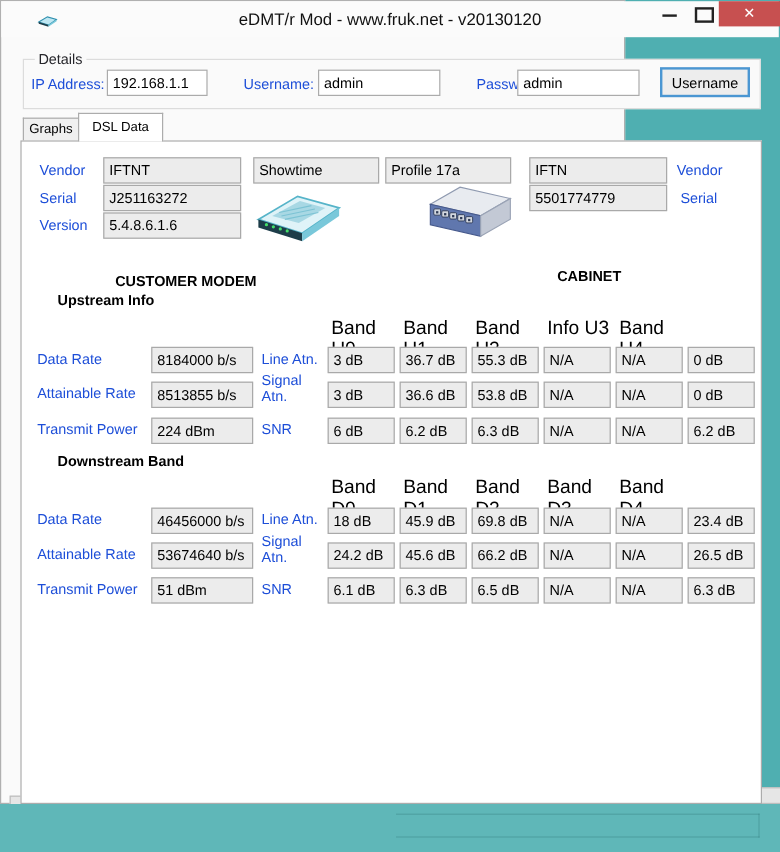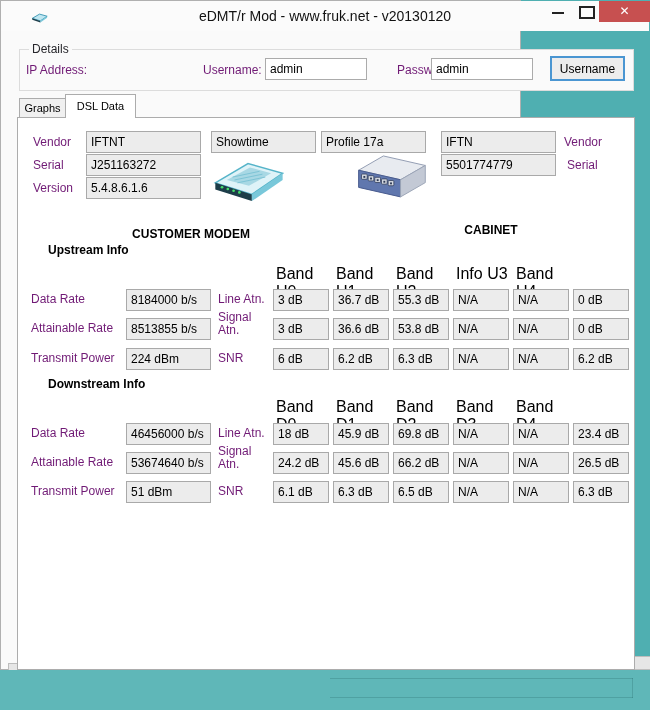--- a/index.html
+++ b/index.html
@@ -16,21 +16,21 @@
   .btn-min{left:546px;top:0;width:24px;height:21px;}
   .btn-min .bar{position:absolute;left:5px;top:11px;width:12px;height:2px;background:#222;}
   .btn-max{left:572px;top:0;width:24px;height:21px;}
   .btn-max .sq{position:absolute;left:6px;top:5px;width:12px;height:9px;border:2px solid #222;}
   .btn-close{left:598px;top:0;width:51px;height:21px;background:#c75050;color:#fff;
              text-align:center;font-size:12px;line-height:21px;font-weight:bold;}
   .group{position:absolute;left:18px;top:48px;width:613px;height:40px;
          border:1px solid #dcdcdc;background:#fafafa;}
   .grouplabel{position:absolute;left:28px;top:41px;background:#fafafa;padding:0 3px;
               font-size:12px;color:#26262b;}
-  .lbl{position:absolute;font-size:12px;color:#701a75;white-space:nowrap;}
+  .lbl{position:absolute;font-size:12px;color:#1d4ed8;white-space:nowrap;}
   .inp{position:absolute;height:20px;background:#fff;border:1px solid #ababab;
        font-family:"Liberation Sans",sans-serif;font-size:12px;color:#000;
        padding:0 4px;box-sizing:content-box;outline:none;}
   .btn-refresh{position:absolute;left:549px;top:55px;width:75px;height:25px;background:#ededed;
        border:2px solid #4a96d2;font-family:"Liberation Sans",sans-serif;font-size:12px;color:#000;}
   .tab{position:absolute;font-size:11px;text-align:center;box-sizing:border-box;}
   .tab-inactive{left:18px;top:97px;width:47px;height:20px;background:#f0f0f0;
        border:1px solid #acacac;border-bottom:none;line-height:19px;}
   .tab-active{left:64px;top:93px;width:71px;height:24px;background:#fff;
        border:1px solid #acacac;border-bottom:none;line-height:22px;z-index:3;}
@@ -74,20 +74,21 @@
         </div>
       <div class="winbtn btn-max">
           <div class="sq"></div>
         </div>
       <div class="winbtn btn-close">✕</div>
     </div>
 
     <div class="group"></div>
     <div class="grouplabel">Details</div>
     <div class="lbl" style="left:25px;top:62px">IP Address:</div>
+    <input class="inp" style="left: 88px; top: 57px; width: 74px;" value="192.168.1.1">
     <div class="lbl" style="left:202px;top:62px">Username:</div>
     <input class="inp" style="left: 264px; top: 57px; width: 92px;" value="admin">
     <div class="lbl" style="left:396px;top:62px">Password:</div>
     <input class="inp" style="left: 430px; top: 57px; width: 92px;" value="admin">
     <button class="btn-refresh">Username</button>
 
     <div class="tab tab-inactive">Graphs</div>
     <div class="tab tab-active">DSL Data</div>
     <div class="tabpage"></div>
 
@@ -130,21 +131,21 @@
       </g>
       <g fill="#2e3a55">
         <rect x="13" y="30" width="2" height="2"></rect>
         <rect x="20" y="31.7" width="2" height="2"></rect>
         <rect x="27" y="33.4" width="2" height="2"></rect>
         <rect x="34" y="35.1" width="2" height="2"></rect>
         <rect x="41" y="36.8" width="2" height="2"></rect>
       </g>
     </svg>
 
-    <div class="heading" style="left:95px;top:226px;width:190px;text-align:center;z-index:2">CUSTOMER MODEM</div>
+    <div class="heading" style="left:95px;top:226px;width:190px;z-index:2">CUSTOMER MODEM</div>
     <div class="heading" style="left:440px;top:222px;width:100px;text-align:center;z-index:2">CABINET</div>
     <div class="heading" style="left:47px;top:242px;z-index:2">Upstream Info</div>
 
     <div class="bandhead" style="left:275px;top:264px;z-index:2">Band U0</div>
     <div class="bandhead" style="left:335px;top:264px;z-index:2">Band U1</div>
     <div class="bandhead" style="left:395px;top:264px;z-index:2">Band U2</div>
     <div class="bandhead" style="left:455px;top:264px;z-index:2">Info U3</div>
     <div class="bandhead" style="left:515px;top:264px;z-index:2">Band U4</div>
 
     <div class="lbl" style="left:30px;top:291px;z-index:2">Data Rate</div>
@@ -172,21 +173,21 @@
     <div class="ro" style="left:512px;top:317px;width:46px;z-index:2">N/A</div>
     <div class="ro" style="left:572px;top:317px;width:46px;z-index:2">0 dB</div>
 
     <div class="ro" style="left:272px;top:347px;width:46px;z-index:2">6 dB</div>
     <div class="ro" style="left:332px;top:347px;width:46px;z-index:2">6.2 dB</div>
     <div class="ro" style="left:392px;top:347px;width:46px;z-index:2">6.3 dB</div>
     <div class="ro" style="left:452px;top:347px;width:46px;z-index:2">N/A</div>
     <div class="ro" style="left:512px;top:347px;width:46px;z-index:2">N/A</div>
     <div class="ro" style="left:572px;top:347px;width:46px;z-index:2">6.2 dB</div>
 
-    <div class="heading" style="left:47px;top:376px;z-index:2">Downstream Info</div>
+    <div class="heading" style="left:47px;top:376px;z-index:2">Downstream Band</div>
     <div class="bandhead" style="left:275px;top:397px;z-index:2">Band D0</div>
     <div class="bandhead" style="left:335px;top:397px;z-index:2">Band D1</div>
     <div class="bandhead" style="left:395px;top:397px;z-index:2">Band D2</div>
     <div class="bandhead" style="left:455px;top:397px;z-index:2">Band D3</div>
     <div class="bandhead" style="left:515px;top:397px;z-index:2">Band D4</div>
 
     <div class="lbl" style="left:30px;top:425px;z-index:2">Data Rate</div>
     <div class="ro" style="left:125px;top:422px;width:75px;z-index:2">46456000 b/s</div>
     <div class="lbl" style="left:30px;top:454px;z-index:2">Attainable Rate</div>
     <div class="ro" style="left:125px;top:451px;width:75px;z-index:2">53674640 b/s</div>

